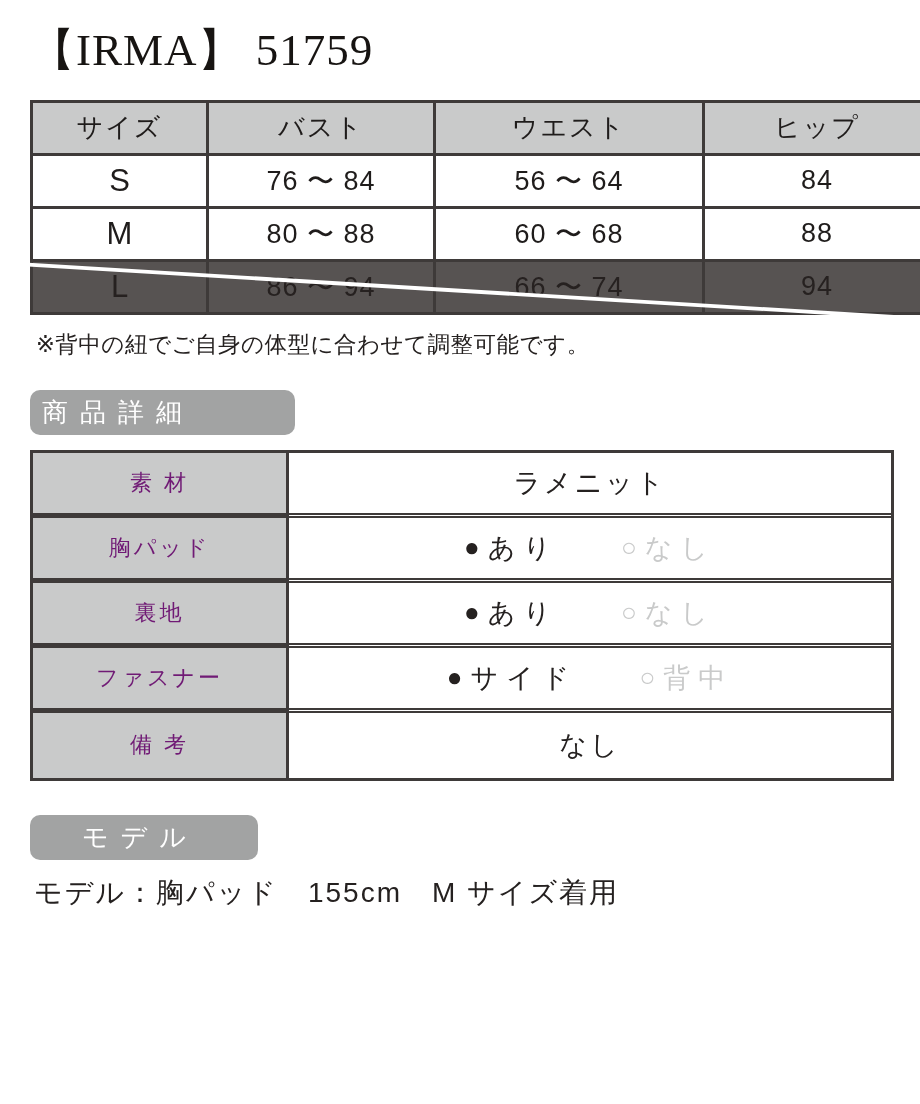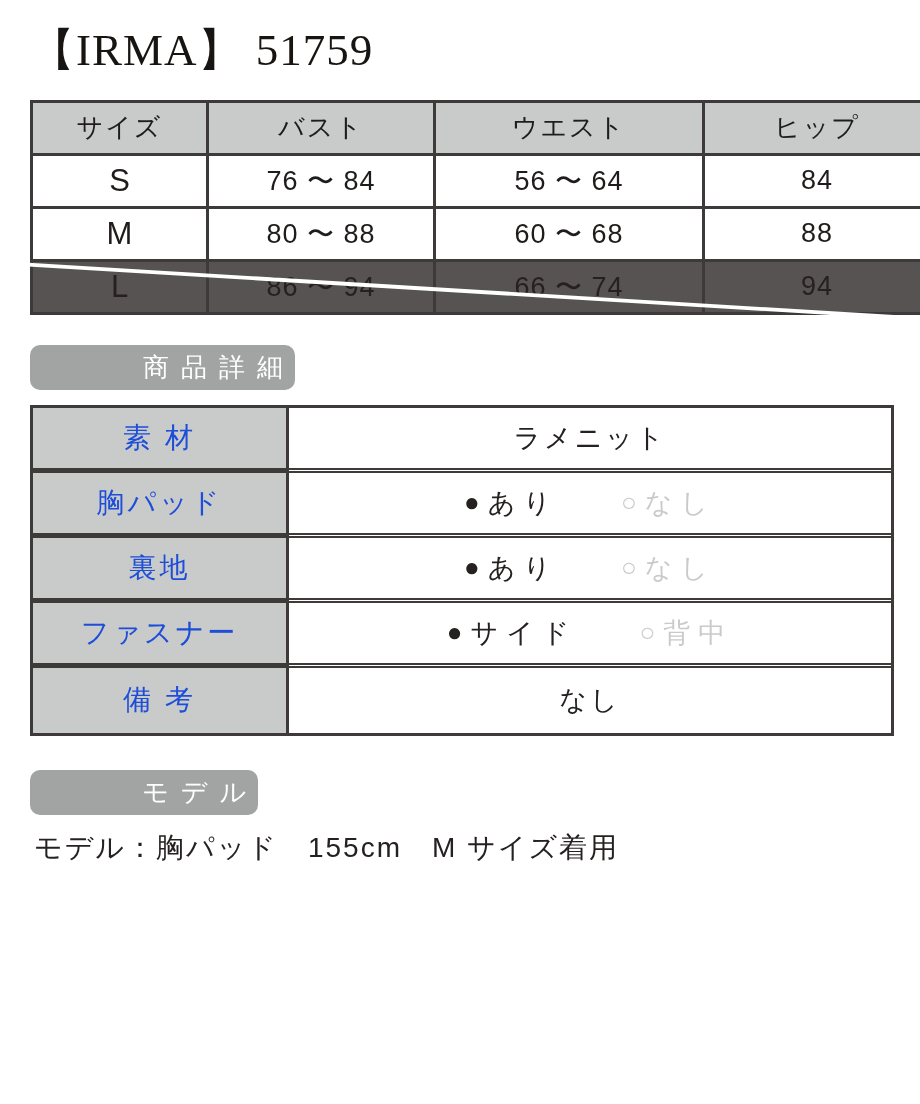--- a/index.html
+++ b/index.html
@@ -47,38 +47,38 @@
   }
   .strike-svg{position:absolute;left:-6px;top:0;width:870px;height:100%;pointer-events:none;}
 
   
   .notes{margin-top:14px;margin-left:6px;}
   .note-line{font-size:22.5px;line-height:31px;letter-spacing:0.5px;color:#252120;}
 
   
   .badge{
     background:var(--badge-gray);color:#ffffff;border-radius:10px;
-    display:flex;align-items:center;justify-content:flex-end;
+    display:flex;align-items:center;justify-content:flex-start;
     font-size:26px;letter-spacing:12px;text-indent:12px;
     height:45px;
   }
   .badge-details{width:265px;margin-top:30px;}
   .badge-model{width:228px;margin-top:34px;padding-left:40px;}
 
   
   table.detail-table{
     width:858px;margin-top:15px;
     border-collapse:separate;border-spacing:0;table-layout:fixed;
     border:3px solid var(--border-color);
   }
   table.detail-table th{
     background:var(--header-gray);
     border-right:3px solid var(--border-color);
     border-bottom:5px solid var(--border-color);
-    font-weight:400;font-size:28px;letter-spacing:3px;color:#1d4ed8;
+    font-weight:400;font-size:22px;letter-spacing:3px;color:#701a75;
     text-align:center;vertical-align:middle;height:65px;
   }
   table.detail-table td{
     border-bottom:5px double var(--border-color);
     text-align:center;vertical-align:middle;
     font-size:27px;letter-spacing:3px;color:#252120;
   }
   table.detail-table tr:last-child th,
   table.detail-table tr:last-child td{border-bottom:none;}
   .opts{display:flex;align-items:center;justify-content:center;gap:62px;}
@@ -128,20 +128,21 @@
             <td>94</td>
           </tr>
         </tbody>
     </table>
     <svg class="strike-svg" viewBox="0 0 870 225" preserveAspectRatio="none">
       <line x1="0" y1="172" x2="870" y2="227" stroke="#ffffff" stroke-width="4"></line>
     </svg>
   </div>
 
   <div class="notes">
+      <div class="note-line">※背中の紐でご自身の体型に合わせて調整可能です。</div>
     </div>
 
   <div class="badge badge-details">
     <span>商品詳細</span>
   </div>
 
   <table class="detail-table">
     <colgroup>
         <col style="width:256px">
         <col style="width:602px">

